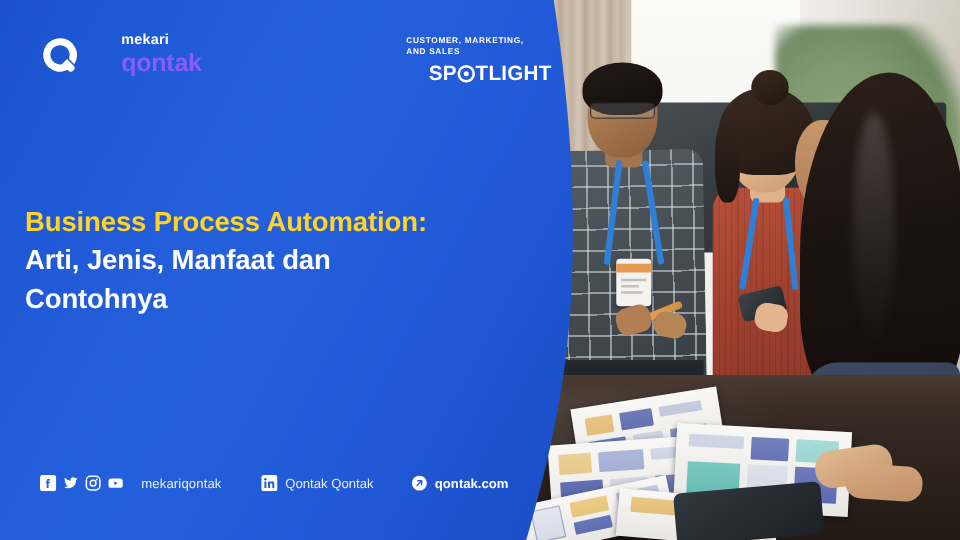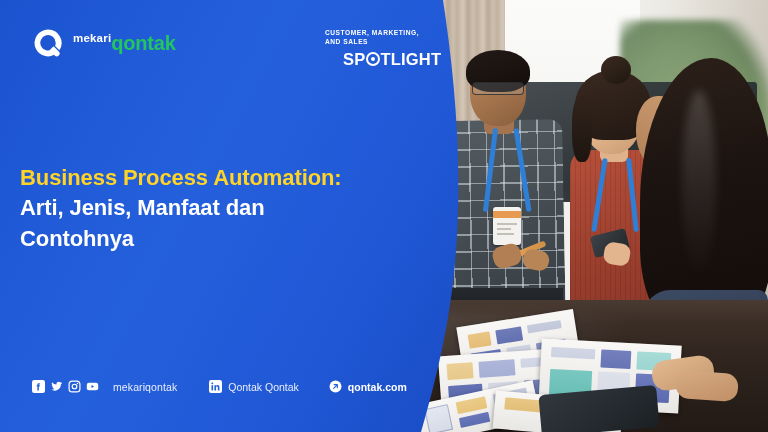--- a/index.html
+++ b/index.html
@@ -142,23 +142,23 @@
   
   .blue-panel {
     position:absolute; left:0; top:0; width:460px; height:432px;
     background:linear-gradient(118deg,#1b53cf 0%,#2560dc 42%,#2058d6 72%,#1a4cc4 100%);
   }
   .blue-clip { clip-path: path("M0,0 L443,0 C452,60 460,130 458,210 C456,285 446,345 421,432 L0,432 Z"); }
 
   
   .logo-wrap { position:absolute; left:32px; top:27px; display:flex; align-items:center; gap:9px; }
   .logo-mark { width:32px; height:32px; position:relative; }
-  .logo-text { display:flex; flex-direction:row; justify-content:center; line-height:1; }
+  .logo-text { display:flex; flex-direction:column; justify-content:center; line-height:1;margin-left:24px; }
   .logo-mekari { color:#fff; font-size:11.5px; font-weight:700; letter-spacing:.2px; margin-bottom:2px; }
-  .logo-qontak { color:#22c55e; font-size:20px; font-weight:700; letter-spacing:-.2px; }
+  .logo-qontak { color:#8b5cf6; font-size:20px; font-weight:700; letter-spacing:-.2px; }
 
   
   .spot-wrap { position:absolute; left:325px; top:28px; }
   .spot-kicker { color:#ffffff; font-size:6.6px; font-weight:700; letter-spacing:.55px; line-height:1.42; }
   .spot-main { color:#fff; font-size:16.5px; font-weight:700; letter-spacing:.2px; margin-top:3px;
                display:flex; align-items:center;margin-left:18px; }
   .spot-o { display:inline-block; width:14px; height:14px; border:2.6px solid #fff; border-radius:50%;
             position:relative; margin:0 .5px; }
   .spot-o::after { content:""; position:absolute; left:50%; top:50%; transform:translate(-50%,-50%);
             width:4px; height:4px; background:#fff; border-radius:50%; }

